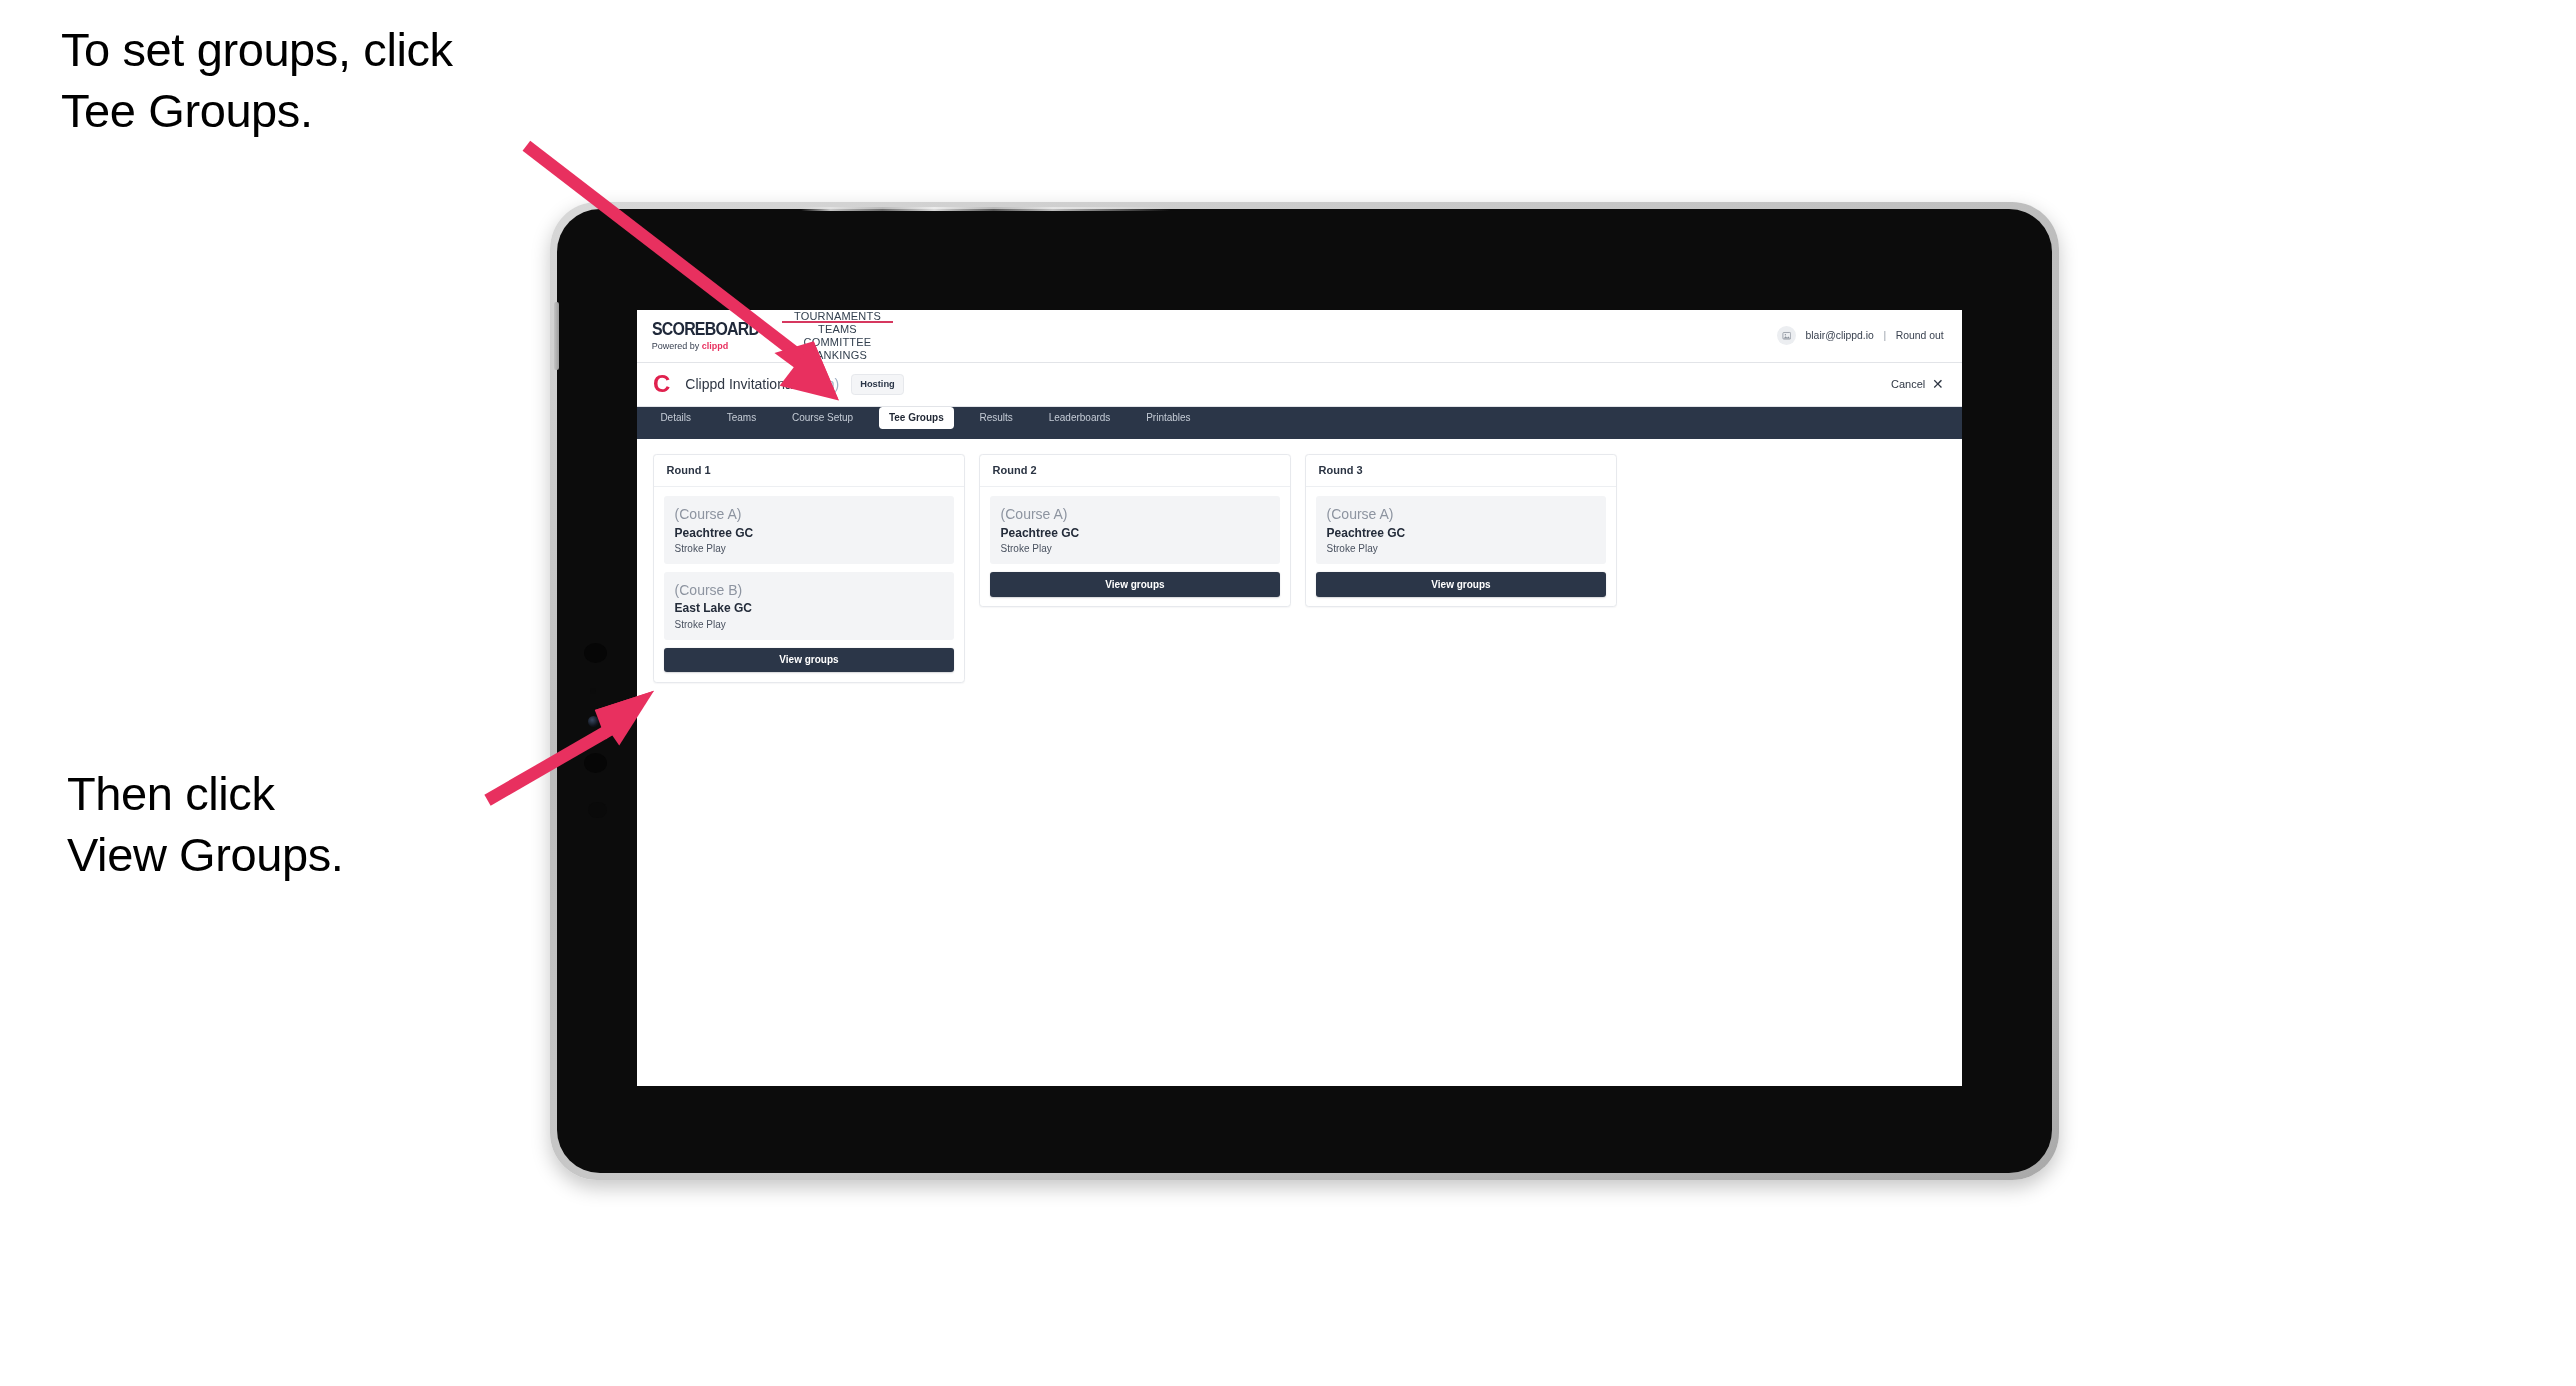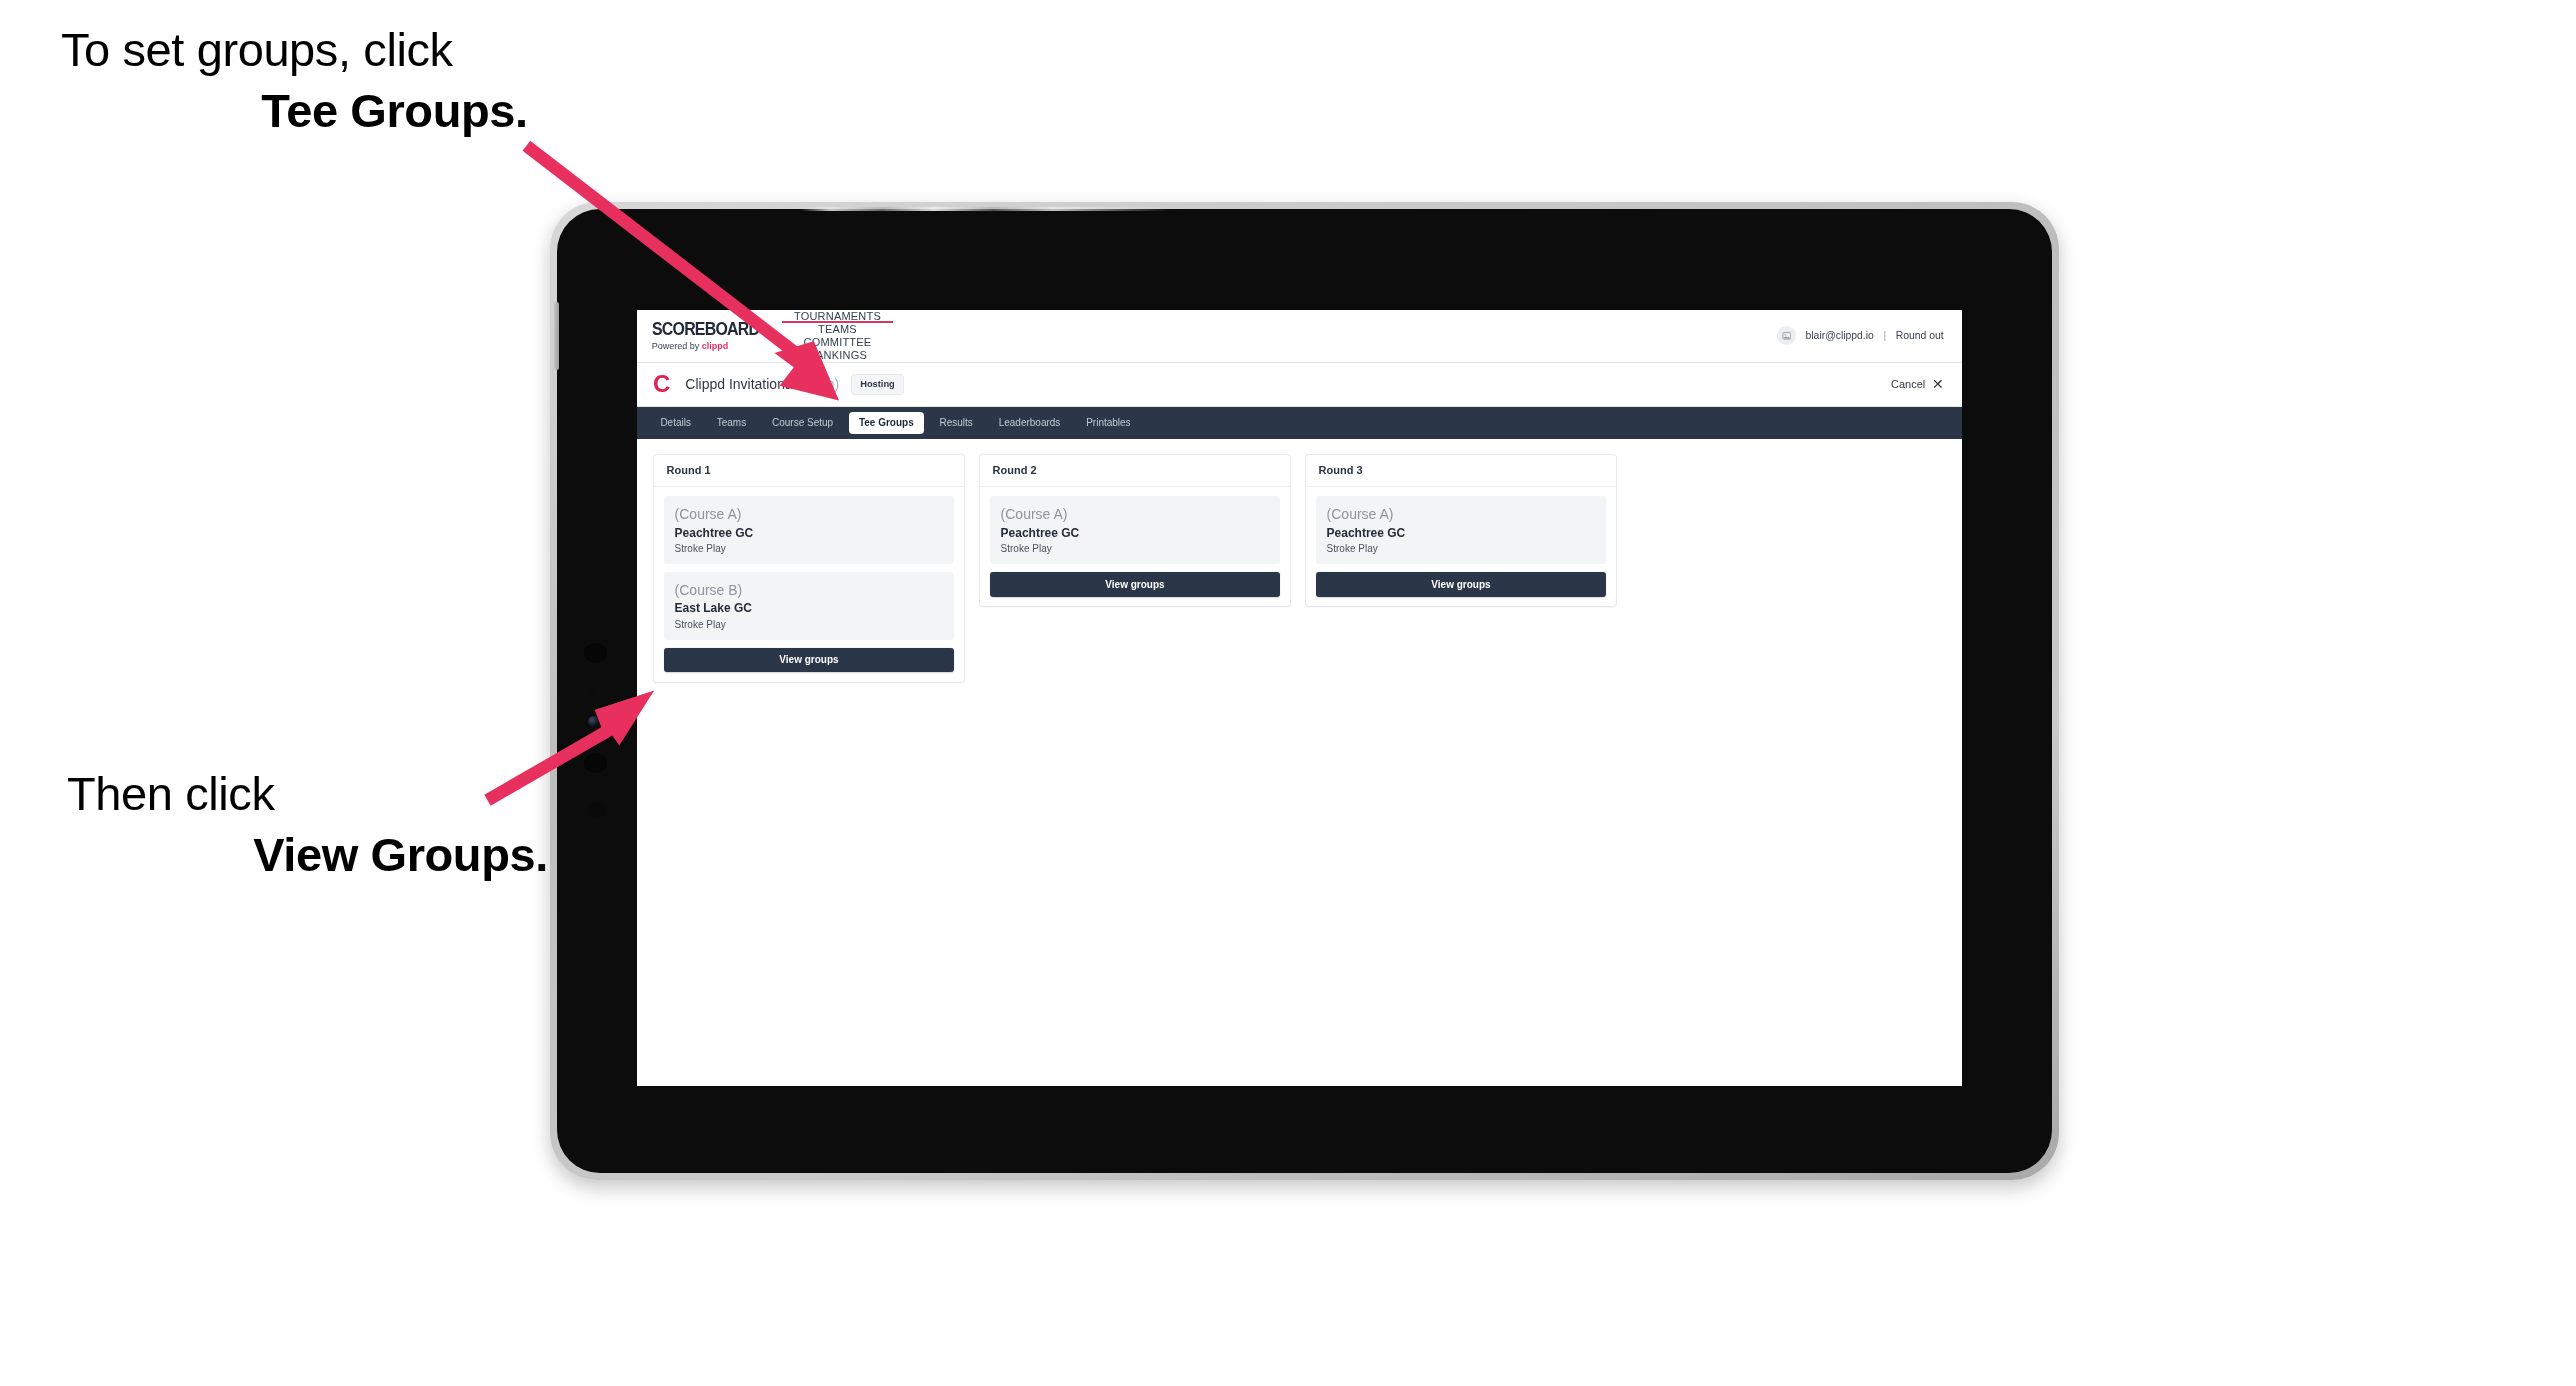--- a/index.html
+++ b/index.html
@@ -23,21 +23,21 @@
   
   .caption {
     position: absolute;
     font-family: "Liberation Sans", sans-serif;
     color: #000000;
     line-height: 1.30;
     letter-spacing: -0.4px;
     margin-left: 28px;
   }
   .caption .line-normal { font-weight: 400; font-size: 47px; display: block; }
-  .caption .line-bold   { font-weight: 700; font-size: 47px; display: block; text-align: center; }
+  .caption .line-bold   { font-weight: 400; font-size: 47px; display: block; }
 
   #caption-top  { left: 33px; top: 19px;  width: 667px; }
   #caption-bot  { left: 39px; top: 763px; width: 667px; }
 
   
   .arrow-svg { position: absolute; overflow: visible; pointer-events: none; }
   #arrow-top { left: 519px; top: 141px; width: 385px; height: 282px; }
   #arrow-bot { left: 474px; top: 667px; width: 215px; height: 148px; }
 
   
@@ -154,22 +154,22 @@
     margin-left: 12px; font-size: 9.3px; font-weight: 700; color: #2b3648;
     background: #f4f5f7; border: 0.7px solid #e6e8ec; border-radius: 3.7px;
     padding: 4.4px 8.1px;
   }
   #titlebar-right { margin-left: auto; display: flex; align-items: center; gap: 6.7px; cursor: pointer; }
   #cancel-label { font-size: 11px; color: #2f3744; }
   #cancel-x { font-size: 14px; color: #2f3744; line-height: 1; }
 
   
   #tabstrip {
-    display: flex; align-items: center; height: 32px;
-    background: #2b3648; padding-left: 13.3px; gap: 5px;
+    display: flex; align-items: flex-start; height: 32px;
+    background: #2b3648; padding-left: 13.3px; gap: 15px;
   }
   .tab {
     font-size: 10px; color: #c5ccd6; padding: 0 10.4px; height: 22px;
     display: flex; align-items: center; border-radius: 3.7px; cursor: pointer;
     white-space: nowrap;
   }
   .tab.active { background: #ffffff; color: #1f2633; font-weight: 700; }
 
   
   #body {

